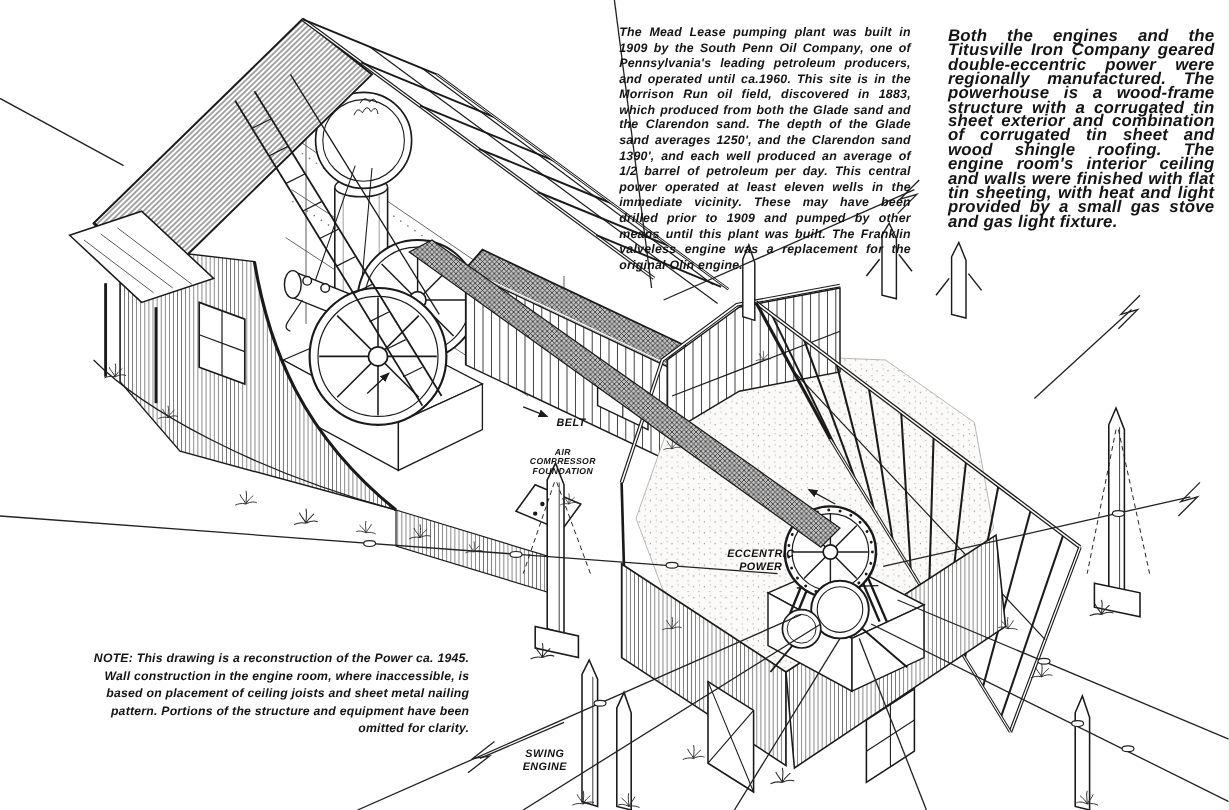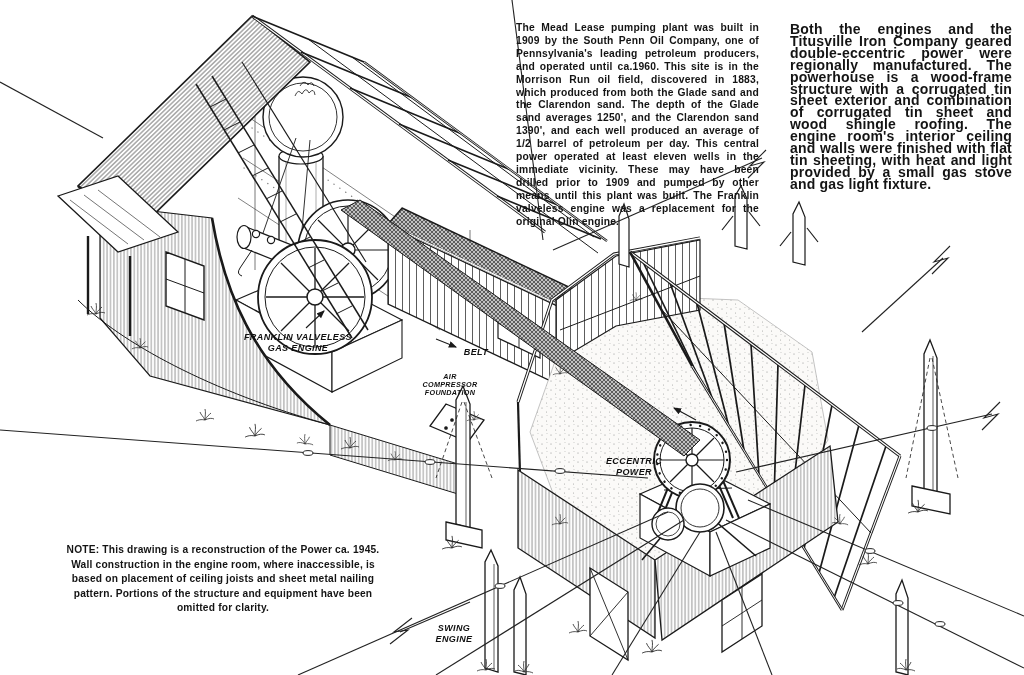--- a/index.html
+++ b/index.html
@@ -1,19 +1,19 @@
 <!DOCTYPE html>
 <html><head>
 <meta charset="utf-8">
 <style>
   html,body{margin:0;padding:0;background:#e8e8e8;}
   .stage{position:relative;width:1024px;height:675px;background:#ffffff;overflow:hidden;
          font-family:"Liberation Sans","DejaVu Sans",sans-serif;color:#161616;}
   .stage svg{position:absolute;left:0;top:0;}
-  .caption{position:absolute;font-weight:600;font-size:10.3px;
+  .caption{position:absolute;font-style:italic;font-weight:600;font-size:10.3px;
            line-height:12.9px;text-align:justify;letter-spacing:.2px;color:#141414;}
   .caption.right{font-size:14px;line-height:11.9px;}
   .caption.note{font-size:10.2px;line-height:14.6px;}
   .draw-label{position:absolute;font-style:italic;font-weight:700;font-size:9px;
               line-height:10.5px;text-align:center;letter-spacing:.4px;color:#101010;
               white-space:pre-line;}
   .draw-label.small{font-size:7.2px;line-height:8.2px;letter-spacing:.3px;}
 </style>
 </head>
 <body>
@@ -375,28 +375,26 @@
     <use href="#tuft" x="0" y="0" transform="translate(906,670) scale(-1,1)"></use>
     <use href="#tuft" x="0" y="0" transform="translate(560,374) scale(0.8)"></use>
     <use href="#tuft" x="0" y="0" transform="translate(636,300) scale(0.7)"></use>
   </g>
 </svg>
 
   <div class="caption" style="left:516px; top:22px; width:243px;">The Mead Lease pumping plant was built in 1909 by the South Penn Oil Company, one of Pennsylvania's leading petroleum producers, and operated until ca.1960.  This site is in the Morrison Run oil field, discovered in 1883, which produced from both the Glade sand and the Clarendon sand.  The depth of the Glade sand averages 1250', and the Clarendon sand 1390', and each well produced an average of 1/2 barrel of petroleum per day.  This central power operated at least eleven wells in the immediate vicinity. These may have been drilled prior to 1909 and pumped by other means until this plant was built.  The Franklin valveless engine was a replacement for the original Olin engine.</div>
 
   <div class="caption right" style="left:790px; top:24px; width:222px;">Both the engines and the Titusville Iron Company geared double-eccentric power were regionally manufactured.  The powerhouse is a wood-frame structure with a corrugated tin sheet exterior and combination of corrugated tin sheet and wood shingle roofing.  The engine room's interior ceiling and walls were finished with flat tin sheeting, with heat and light provided by a small gas stove and gas light fixture.</div>
 
-  <div class="caption note" style="left:55px; top:543px; width:336px; text-align:center;">NOTE:  This drawing is a reconstruction of the Power ca. 1945. Wall construction in the engine room, where inaccessible, is based on placement of ceiling joists and sheet metal nailing pattern.  Portions of the structure and equipment have been omitted  for clarity.</div>
-
-  <div class="draw-label" style="left:222px; top:332px; width:152px;">FRANKLIN VALVELESS
-GAS ENGINE</div>
+  <div class="caption note" style="left:55px; top:543px; width:336px; text-align:right;">NOTE:  This drawing is a reconstruction of the Power ca. 1945. Wall construction in the engine room, where inaccessible, is based on placement of ceiling joists and sheet metal nailing pattern.  Portions of the structure and equipment have been omitted  for clarity.</div>
+
 
   <div class="draw-label" style="left:452px; top:347px; width:48px;font-style:italic;">BELT</div>
 
-  <div class="draw-label small" style="left:412px; top:373px; width:76px;">AIR
+  <div class="draw-label small" style="left:431px; top:373px; width:76px;">AIR
 COMPRESSOR
 FOUNDATION</div>
 
   <div class="draw-label" style="left:596px; top:456px; width:76px;">ECCENTRIC
 POWER</div>
 
   <div class="draw-label" style="left:426px; top:623px; width:56px;">SWING
 ENGINE</div>
 </div>
 

